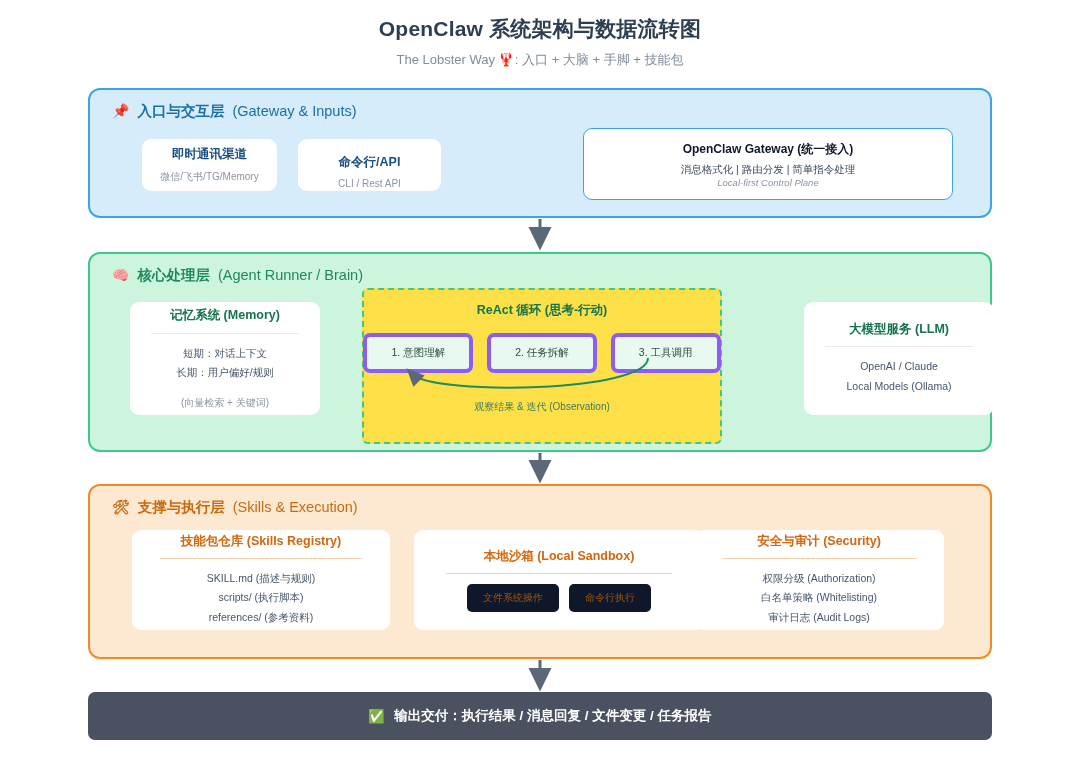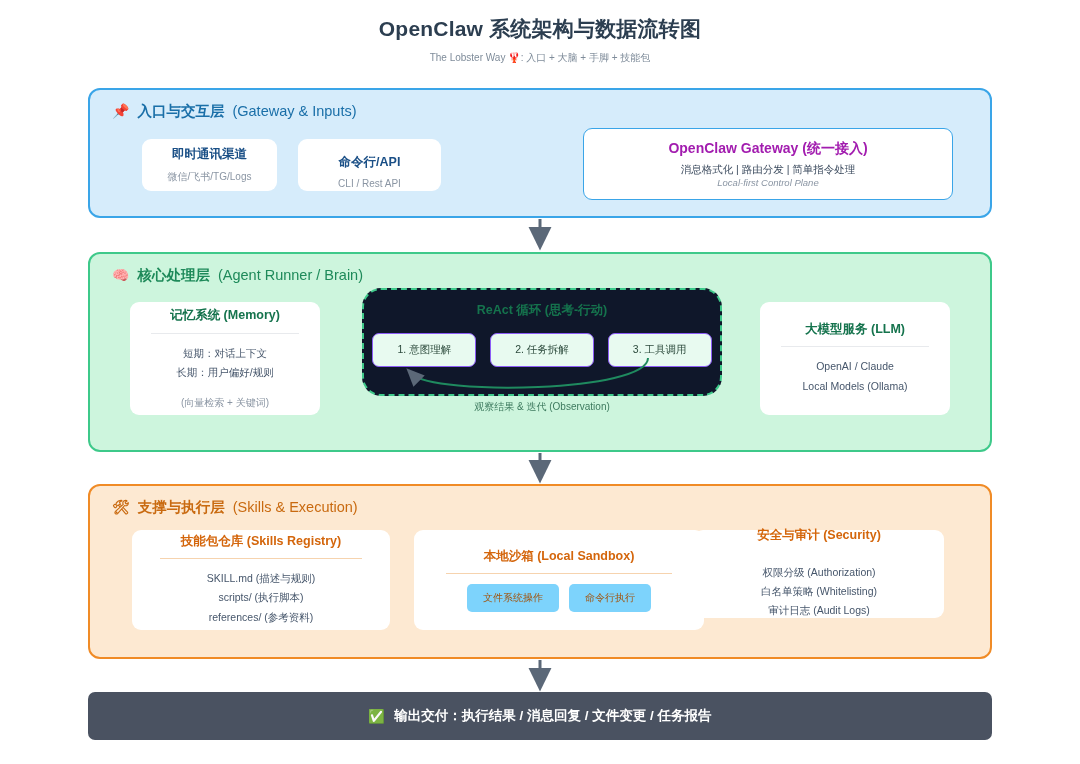--- a/index.html
+++ b/index.html
@@ -17,21 +17,21 @@
   .title {
     text-align: center;
     font-size: 21px;
     font-weight: bold;
     color: #2c3e50;
     padding-top: 15px;
     letter-spacing: .2px;
   }
   .subtitle {
     text-align: center;
-    font-size: 10px;
+    font-size: 13px;
     color: #7f8c9a;
     padding-top: 8px;
   }
 
   
   .layer {
     position: absolute;
     left: 88px;
     width: 904px;
     border-radius: 12px;
@@ -111,78 +111,78 @@
   }
 
   
   #c-im   { left: 142px; top: 139px; width: 135px; height: 52px; }
   #c-cli  { left: 298px; top: 139px; width: 143px; height: 52px; justify-content: flex-end; }
   #c-im .card-head, #c-cli .card-head { color: #1a4f86; font-size: 12.5px; }
   #c-gw {
     left: 583px; top: 128px; width: 370px; height: 72px;
     border: 1.6px solid #3aa5e8;
   }
-  #c-gw .gw-title { font-size: 14px; font-weight: bold; color: #a21caf; }
+  #c-gw .gw-title { font-size: 12px; font-weight: bold; color: #0f172a; }
   #c-gw .gw-l2 { font-size: 10.5px; color: #3c4b5e; margin-top: 5px; }
   #c-gw .gw-l3 { font-size: 9.5px; color: #8a95a3; font-style: italic; }
 
   
   #c-mem { left: 130px; top: 302px; width: 190px; height: 113px; text-align: center; }
   #c-mem .card-head { color: #15734d; }
-  #c-llm { left: 760px; top: 302px; width: 190px; height: 113px; }
+  #c-llm { left: 804px; top: 302px; width: 190px; height: 113px; }
   #c-llm .card-head { color: #15734d; }
 
   .react-box {
     position: absolute;
-    left: 362px; top: 288px; width: 360px; height: 108px;
-    background: #0f172a;
+    left: 362px; top: 288px; width: 360px; height: 156px;
+    background: #fde047;
     border: 2px dashed #3ec98a;
-    border-radius: 19px;
+    border-radius: 6px;
   }
   .react-title {
     text-align: center;
     font-size: 12.5px;
     font-weight: bold;
     color: #15734d;
     padding-top: 12px;
   }
   .react-steps {
     display: flex;
     justify-content: center;
     gap: 14px;
     margin-top: 14px;
   }
   .step {
     background: #e8faf0;
-    border: 1px solid #8b5cf6;
+    border: 4px solid #8b5cf6;
     border-radius: 7px;
     padding: 9px 24px;
     font-size: 10.5px;
     color: #2c4a3c;
     white-space: nowrap;
   }
   .obs-label {
     position: absolute;
     left: 0; right: 0; top: 110px;
     text-align: center;
     font-size: 10px;
     color: #3d7a5e;
   }
   .loop-svg { position: absolute; left: 0; top: 62px; }
 
   
   #c-skills { left: 132px; top: 530px; width: 258px; height: 100px; }
   #c-sandbox { left: 414px; top: 530px; width: 290px; height: 100px; }
-  #c-security { left: 694px; top: 530px; width: 250px; height: 88px; }
+  #c-security { left: 694px; top: 530px; width: 250px; height: 100px; }
   #c-skills .card-head, #c-sandbox .card-head, #c-security .card-head { color: #d4660c; }
   #c-skills .line, #c-security .line { color: #46566b; }
 
   .chips { display: flex; gap: 10px; justify-content: center; }
   .chip {
-    background: #7dd3fc;
+    background: #0f172a;
     border-radius: 5px;
     font-size: 10px;
     color: #a05510;
     padding: 7px 16px;
     white-space: nowrap;
   }
   .chip.wide { padding: 7px 10px; width: 204px; margin-top: 8px; }
 
   
   .footer {
@@ -236,21 +236,21 @@
   <div class="layer" id="layer1">
     <div class="layer-title">
       <span class="emoji">📌</span>
       <span>入口与交互层</span>
       <span class="en">(Gateway &amp; Inputs)</span>
     </div>
   </div>
 
   <div class="card" id="c-im">
     <div class="card-head">即时通讯渠道</div>
-    <div class="card-sub">微信/飞书/TG/Logs</div>
+    <div class="card-sub">微信/飞书/TG/Memory</div>
   </div>
 
   <div class="card" id="c-cli">
     <div class="card-head">命令行/API</div>
     <div class="card-sub">CLI / Rest API</div>
   </div>
 
   <div class="card" id="c-gw">
     <div class="gw-title">OpenClaw Gateway (统一接入)</div>
     <div class="gw-l2">消息格式化 | 路由分发 | 简单指令处理</div>

